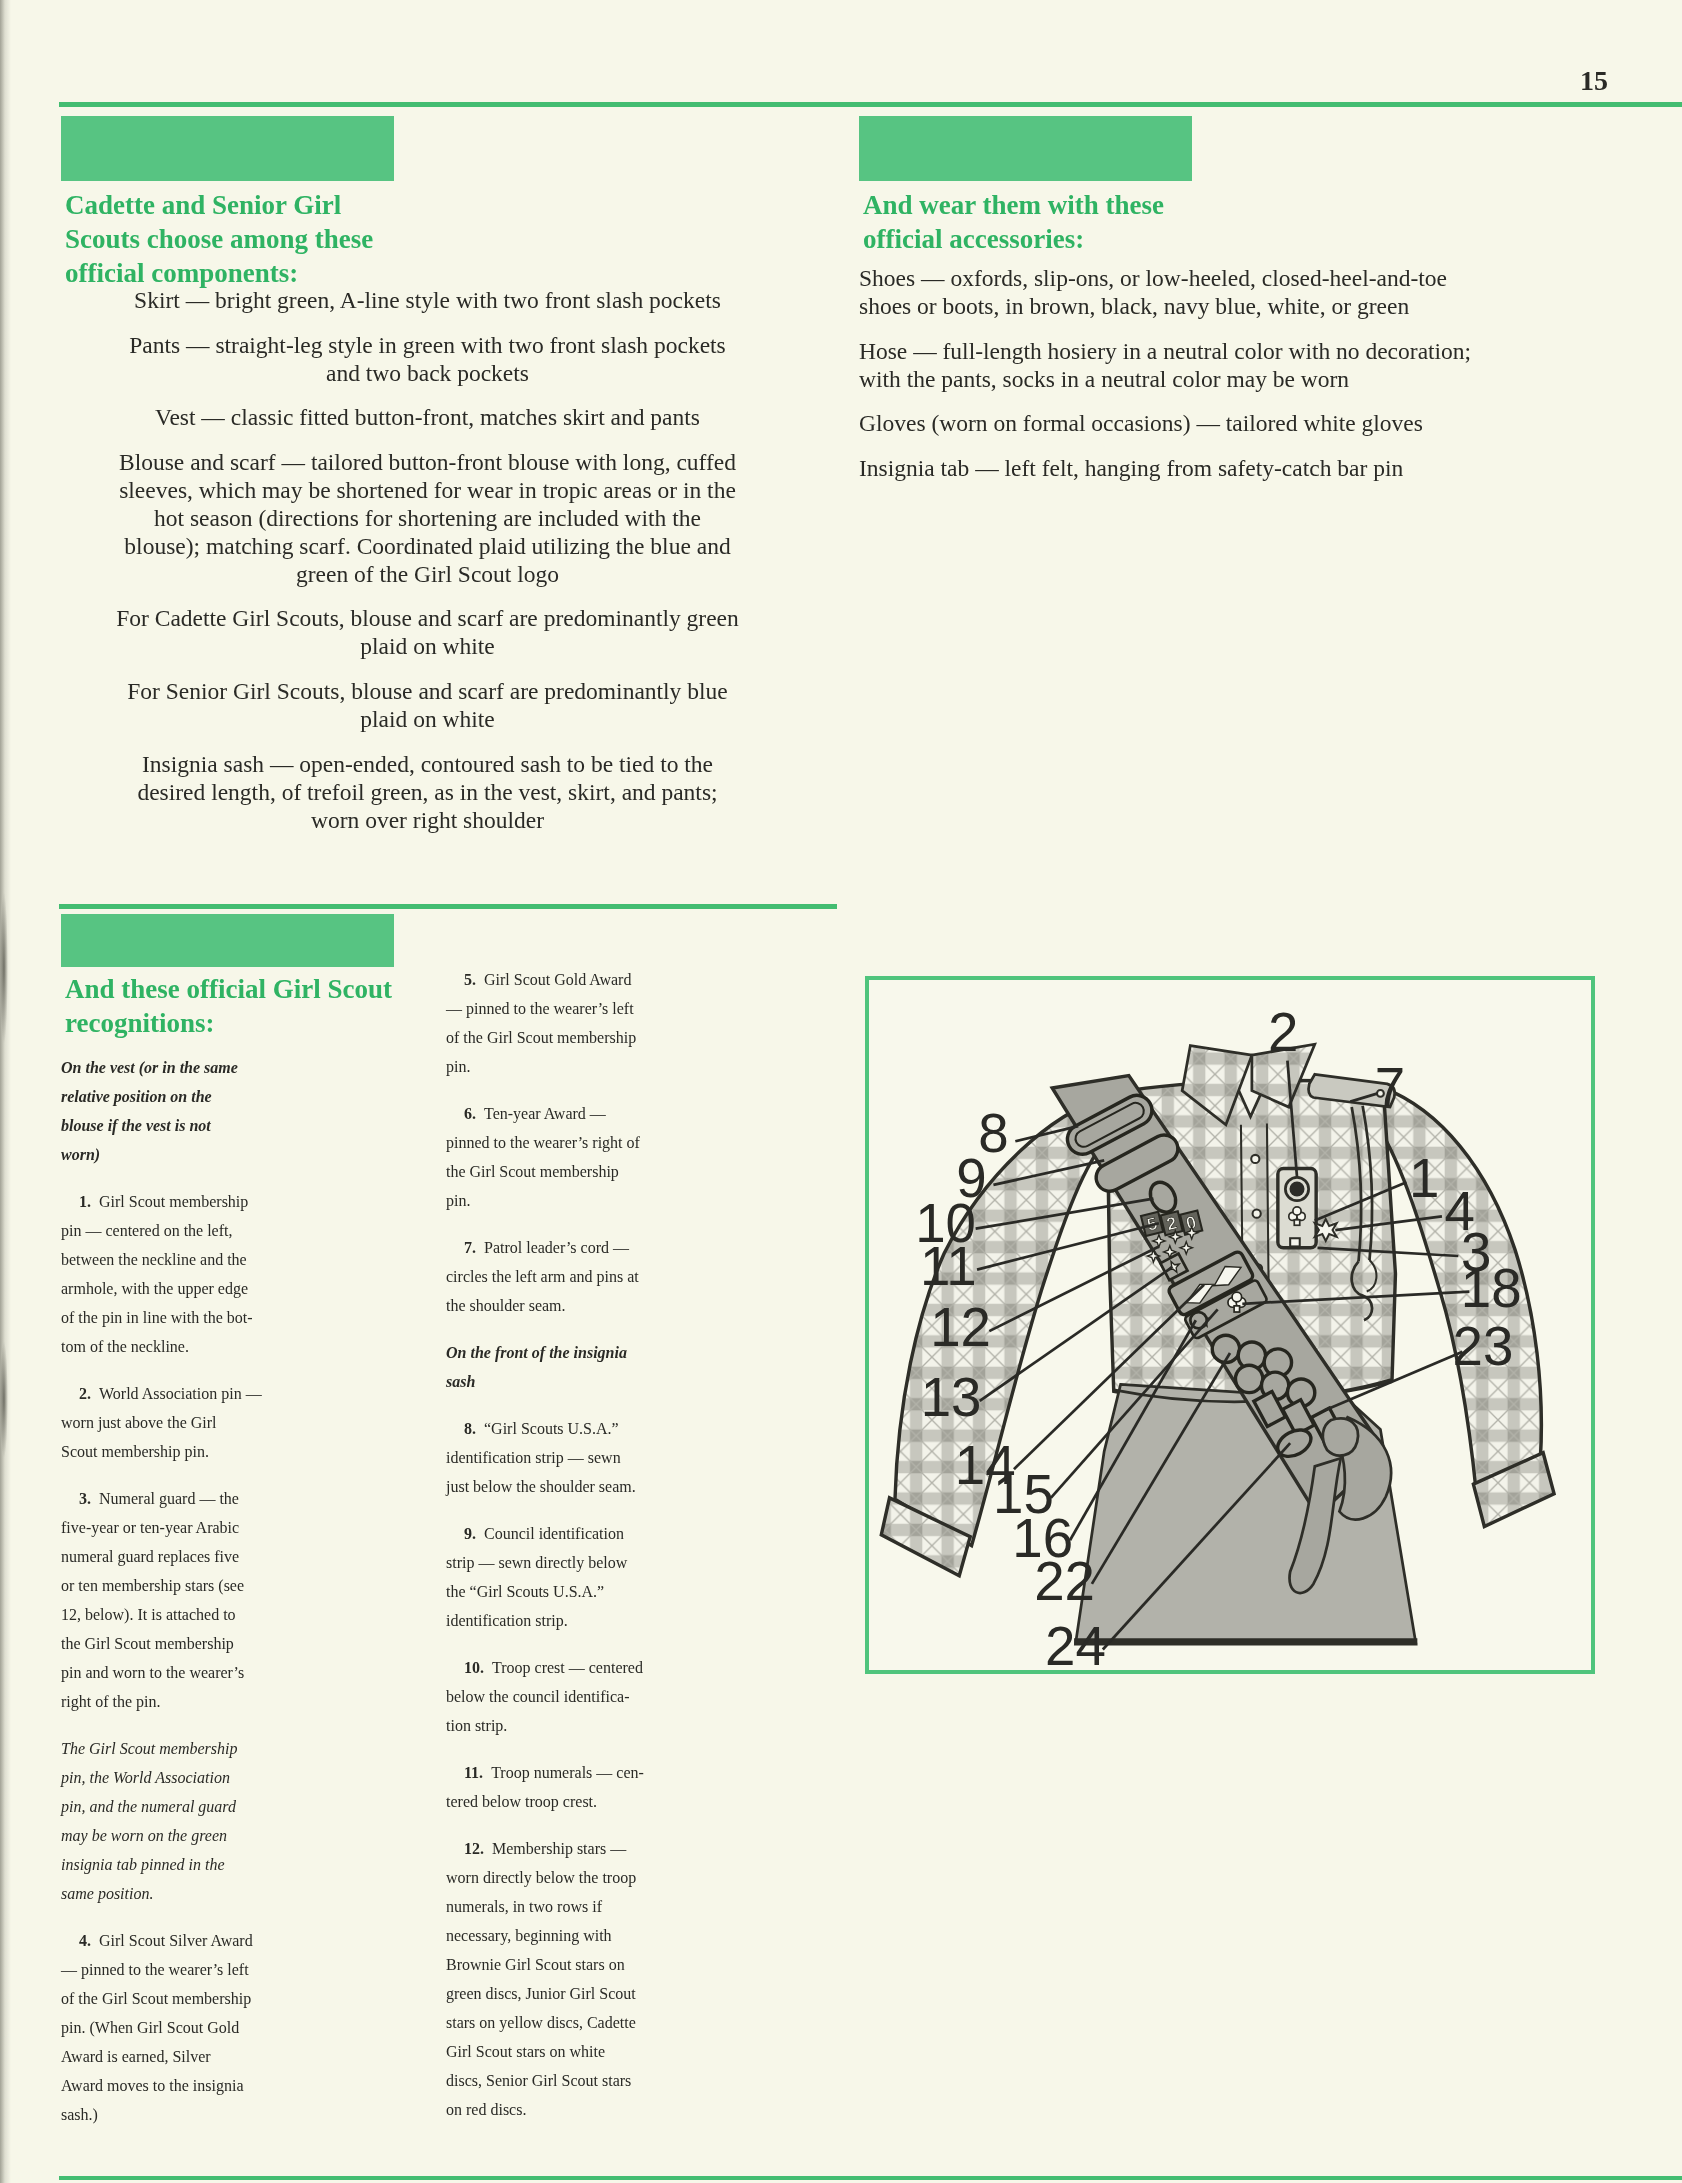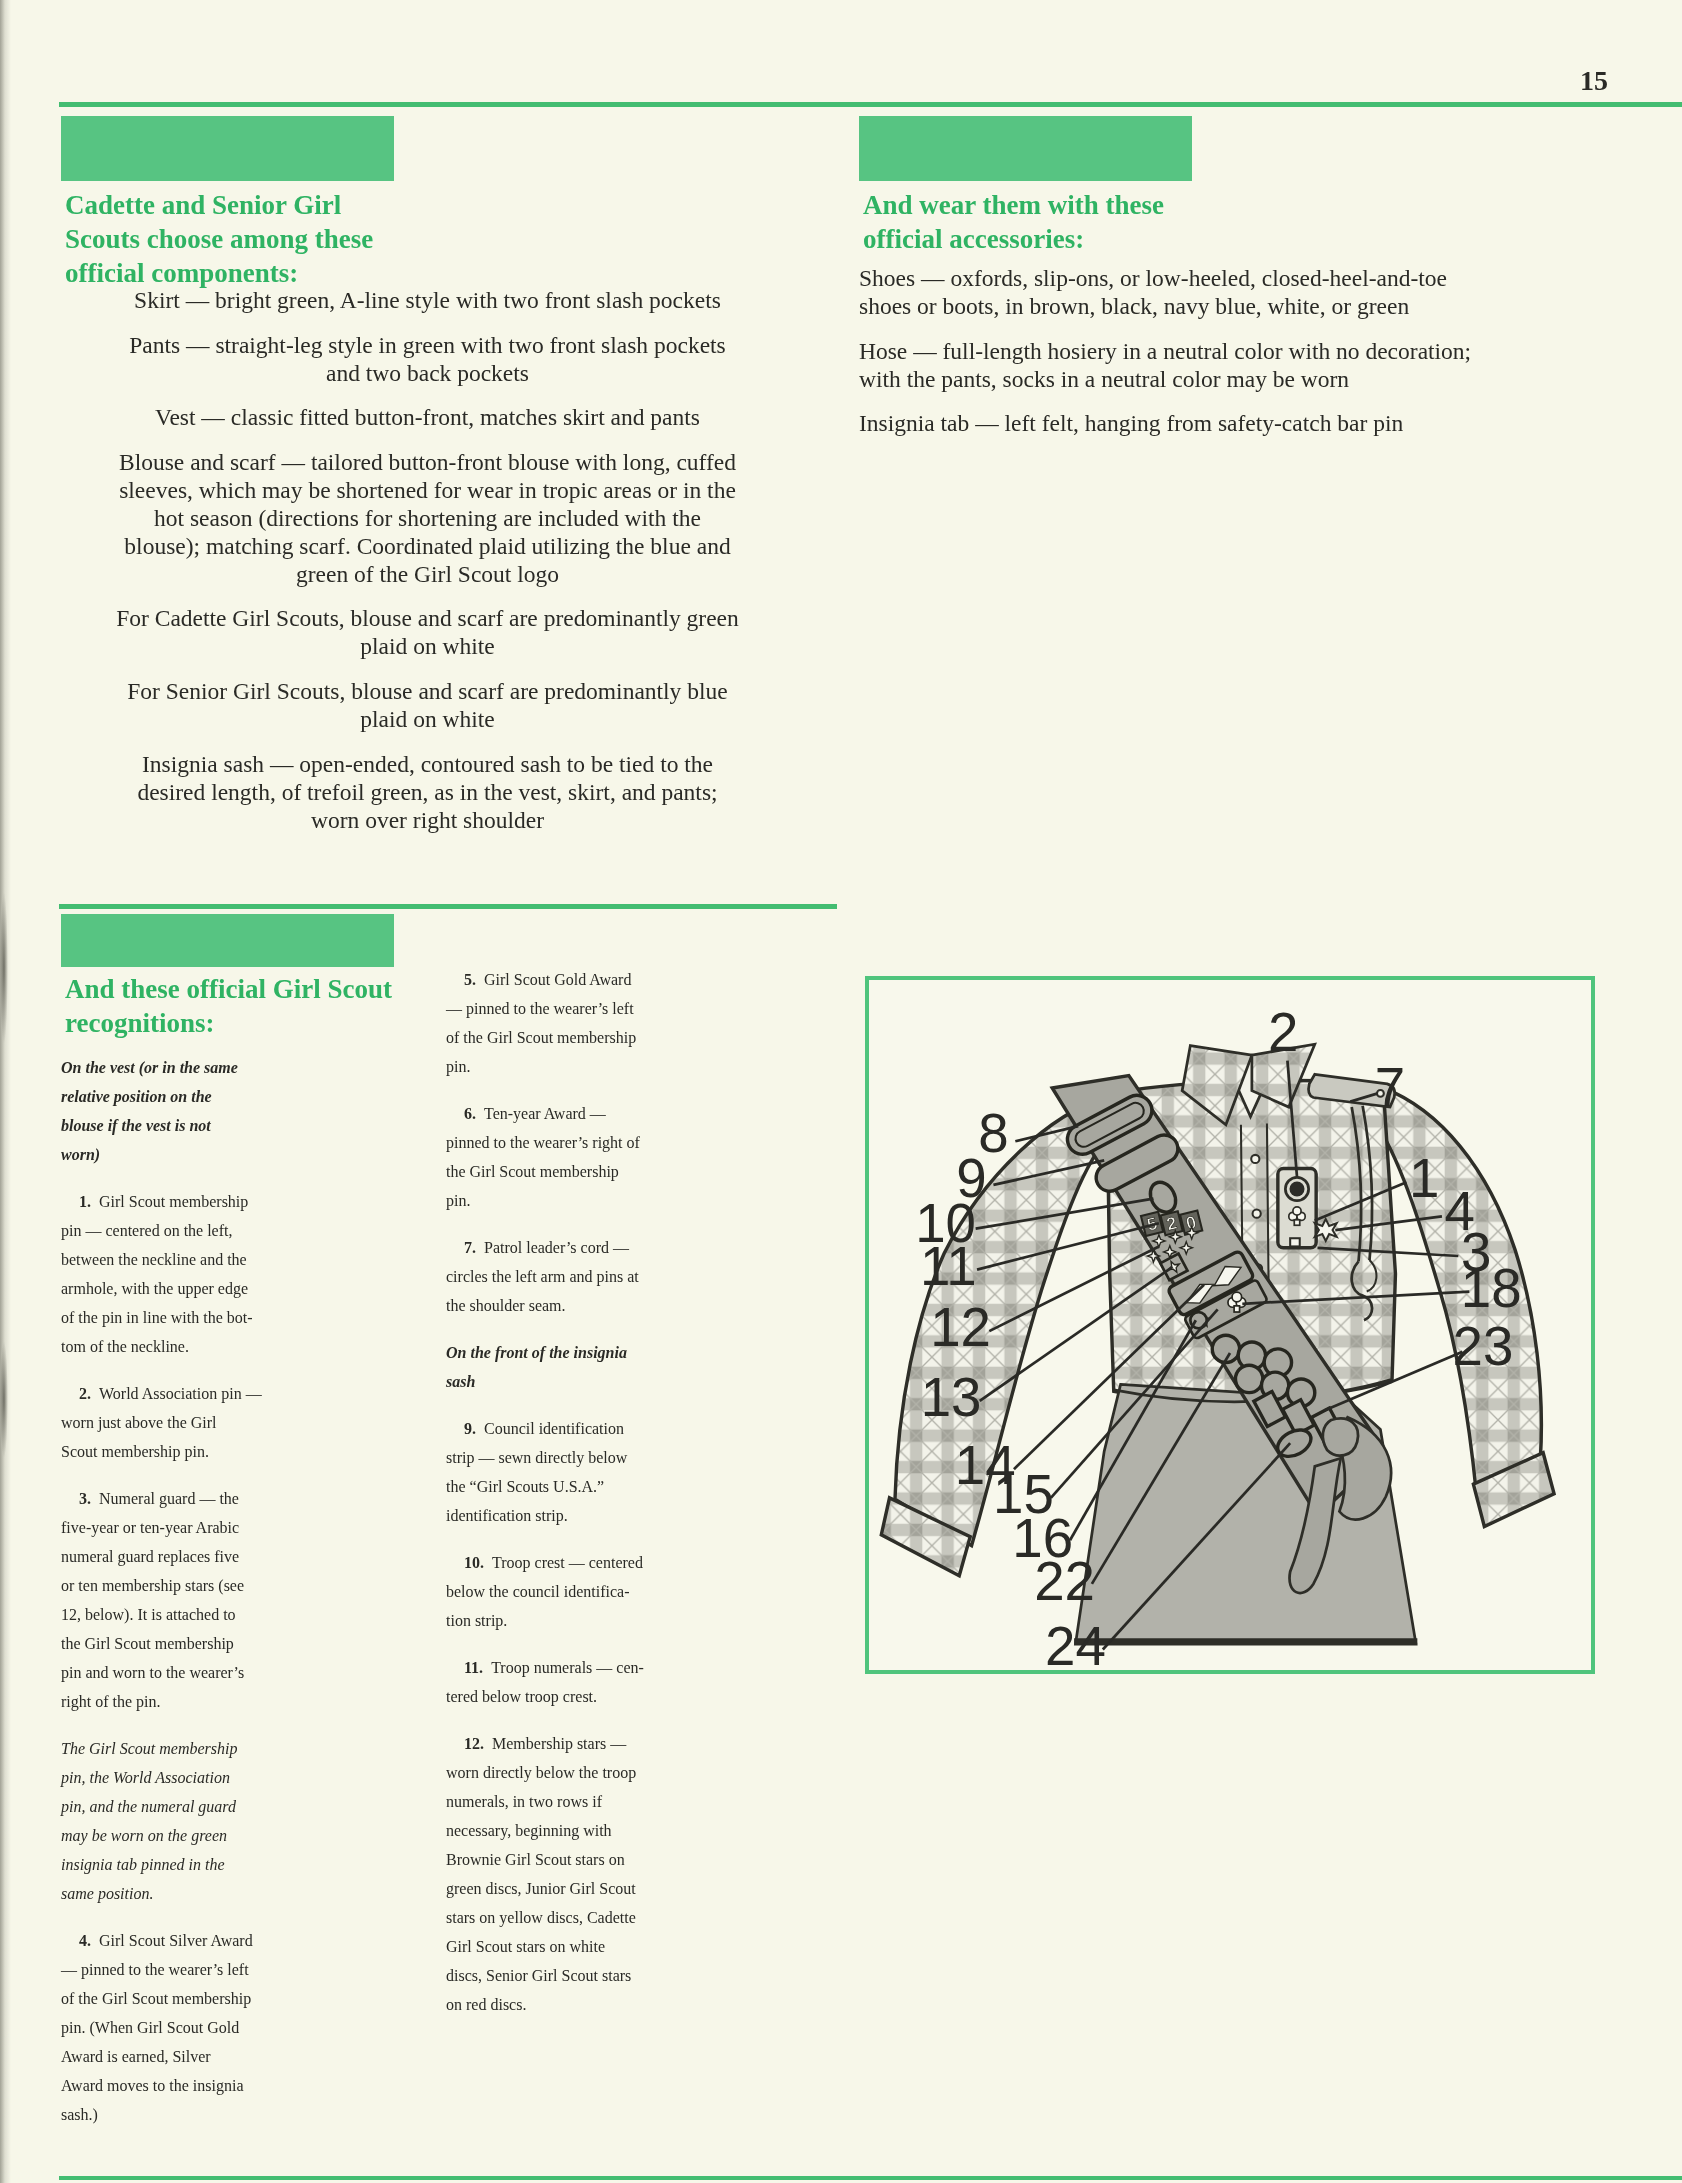--- a/index.html
+++ b/index.html
@@ -74,20 +74,21 @@
   <div class="block" style="left:859px;top:116px;width:333px;height:65px;"></div>
   <div class="h2" style="left:863px;top:188px;width:387px;">
     <span>And wear them with these</span>
     <span>official accessories:</span>
   </div>
   <div class="bodytext" style="left:859px;top:264px;width:822px;">
       <p>Shoes — oxfords, slip-ons, or low-heeled, closed-heel-and-toe
 shoes or boots, in brown, black, navy blue, white, or green</p>
       <p>Hose — full-length hosiery in a neutral color with no decoration;
 with the pants, socks in a neutral color may be worn</p>
+      <p>Gloves (worn on formal occasions) — tailored white gloves</p>
       <p>Insignia tab — left felt, hanging from safety-catch bar pin</p>
     </div>
 
   <div class="rule" style="left:59px;top:904px;width:778px;"></div>
   <div class="block" style="left:61px;top:914px;width:333px;height:53px;"></div>
   <div class="h2" style="left:65px;top:972px;width:428px;">
     <span>And these official Girl Scout</span>
     <span>recognitions:</span>
   </div>
   <div class="cols" style="left:61px;top:1053px;width:330px;">
@@ -133,20 +134,23 @@
 pin.</p>
       <p class="numbered"><span class="num">6.&nbsp;&nbsp;</span>Ten-year Award —
 pinned to the wearer’s right of
 the Girl Scout membership
 pin.</p>
       <p class="numbered"><span class="num">7.&nbsp;&nbsp;</span>Patrol leader’s cord —
 circles the left arm and pins at
 the shoulder seam.</p>
       <p class="lead">On the front of the insignia
 sash</p>
+      <p class="numbered"><span class="num">8.&nbsp;&nbsp;</span>“Girl Scouts U.S.A.”
+identification strip — sewn
+just below the shoulder seam.</p>
       <p class="numbered"><span class="num">9.&nbsp;&nbsp;</span>Council identification
 strip — sewn directly below
 the “Girl Scouts U.S.A.”
 identification strip.</p>
       <p class="numbered"><span class="num">10.&nbsp;&nbsp;</span>Troop crest — centered
 below the council identifica-
 tion strip.</p>
       <p class="numbered"><span class="num">11.&nbsp;&nbsp;</span>Troop numerals — cen-
 tered below troop crest.</p>
       <p class="numbered"><span class="num">12.&nbsp;&nbsp;</span>Membership stars —

